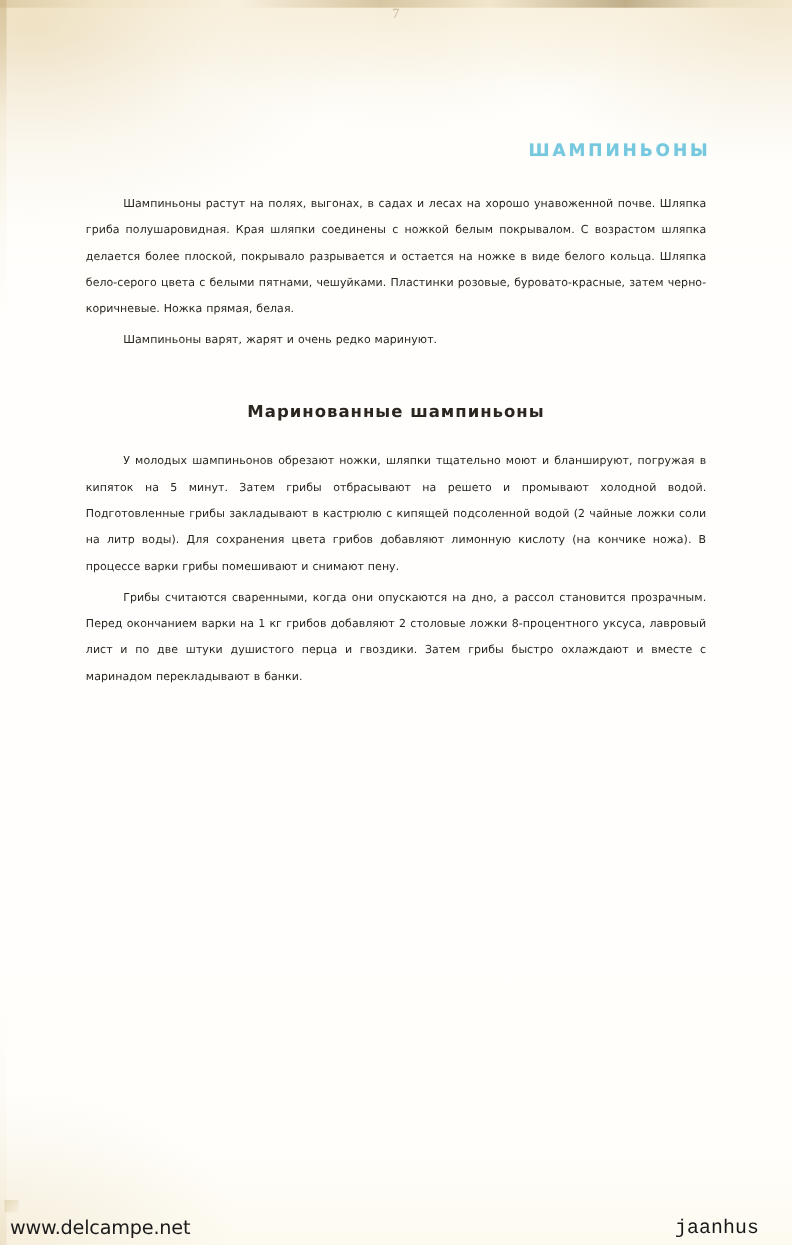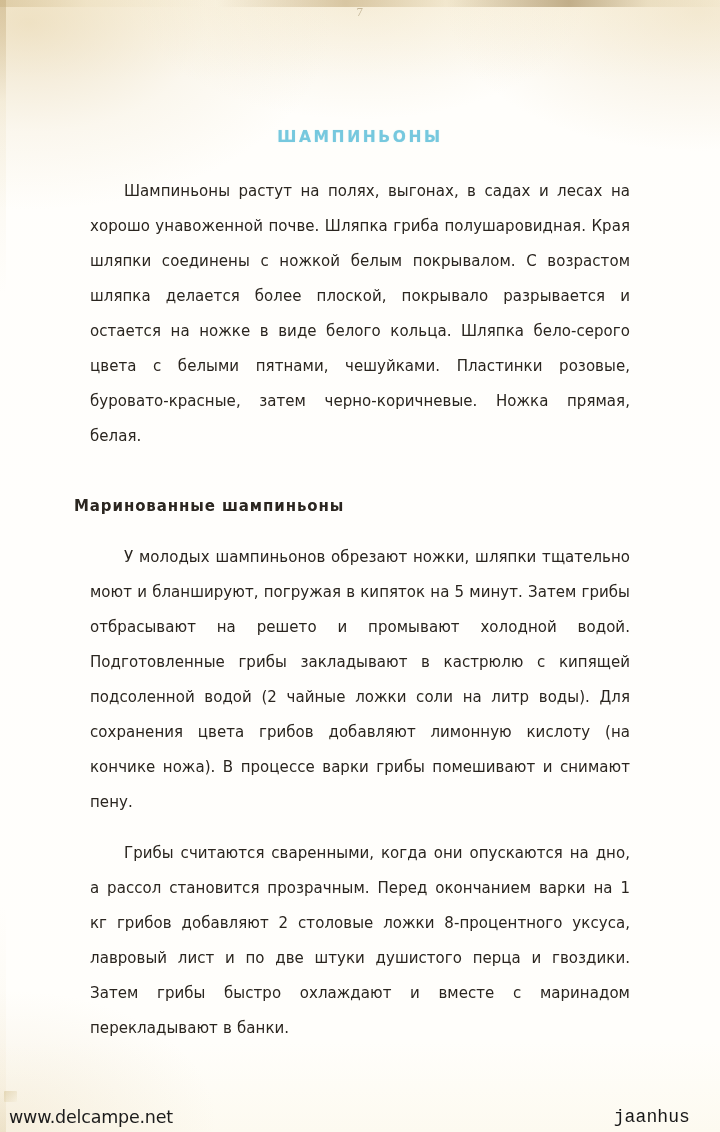--- a/index.html
+++ b/index.html
@@ -74,39 +74,40 @@
     top: 128px;
     width: 572px;
   }
 
   h1.doc-title {
     margin: 0 0 28px 0;
     font-family: "DejaVu Sans", sans-serif;
     font-size: 15.5px;
     font-weight: 700;
     letter-spacing: 2.6px;
-    text-align: center;
+    text-align: right;
     color: #76c8de;
     text-shadow: 0 0 1px rgba(118,200,222,0.55);
   }
 
   h2.sub-title {
     margin: 43px 0 25px 0;
     font-family: "DejaVu Sans", sans-serif;
     font-size: 15px;
     font-weight: 700;
     letter-spacing: 0.9px;
+    text-align: center;
     color: #2b2620;
   }
 
   p.body-par {
-    margin: 16px;
-    font-family: "DejaVu Sans", sans-serif;
-    font-size: 15px;
-    line-height: 35px;
+    margin: 4px;
+    font-family: "DejaVu Sans", sans-serif;
+    font-size: 10px;
+    line-height: 24px;
     color: #2a251f;
     text-align: justify;
     text-indent: 34px;
     letter-spacing: 0.05px;
     word-spacing: 0.3px;
     -webkit-font-smoothing: antialiased;
   }
   p.body-par + p.body-par {
     margin-top: 0px;
   }
@@ -173,20 +174,21 @@
   <div class="edge-left-streak"></div>
 
   <div class="folio">7</div>
 
 
   <div class="content">
 
     <h1 class="doc-title">ШАМПИНЬОНЫ</h1>
 
     <p class="body-par">Шампиньоны растут на полях, выгонах, в садах и лесах на хорошо унавоженной почве. Шляпка гриба полушаровидная. Края шляпки соединены с ножкой белым покрывалом. С возрастом шляпка делается более плоской, покрывало разрывается и остается на ножке в виде белого кольца. Шляпка бело-серого цвета с белыми пятнами, чешуйками. Пластинки розовые, буровато-красные, затем черно-коричневые. Ножка прямая, белая.</p>
+    <p class="body-par">Шампиньоны варят, жарят и очень редко маринуют.</p>
 
     <h2 class="sub-title">Маринованные шампиньоны</h2>
 
     <p class="body-par">У молодых шампиньонов обрезают ножки, шляпки тщательно моют и бланшируют, погружая в кипяток на 5 минут. Затем грибы отбрасывают на решето и промывают холодной водой. Подготовленные грибы закладывают в кастрюлю с кипящей подсоленной водой (2 чайные ложки соли на литр воды). Для сохранения цвета грибов добавляют лимонную кислоту (на кончике ножа). В процессе варки грибы помешивают и снимают пену.</p>
     <p class="body-par">Грибы считаются сваренными, когда они опускаются на дно, а рассол становится прозрачным. Перед окончанием варки на 1 кг грибов добавляют 2 столовые ложки 8-процентного уксуса, лавровый лист и по две штуки душистого перца и гвоздики. Затем грибы быстро охлаждают и вместе с маринадом перекладывают в банки.</p>
 
   </div>
 
   <div class="footer">
     <div class="footer-logo-mark"></div>

